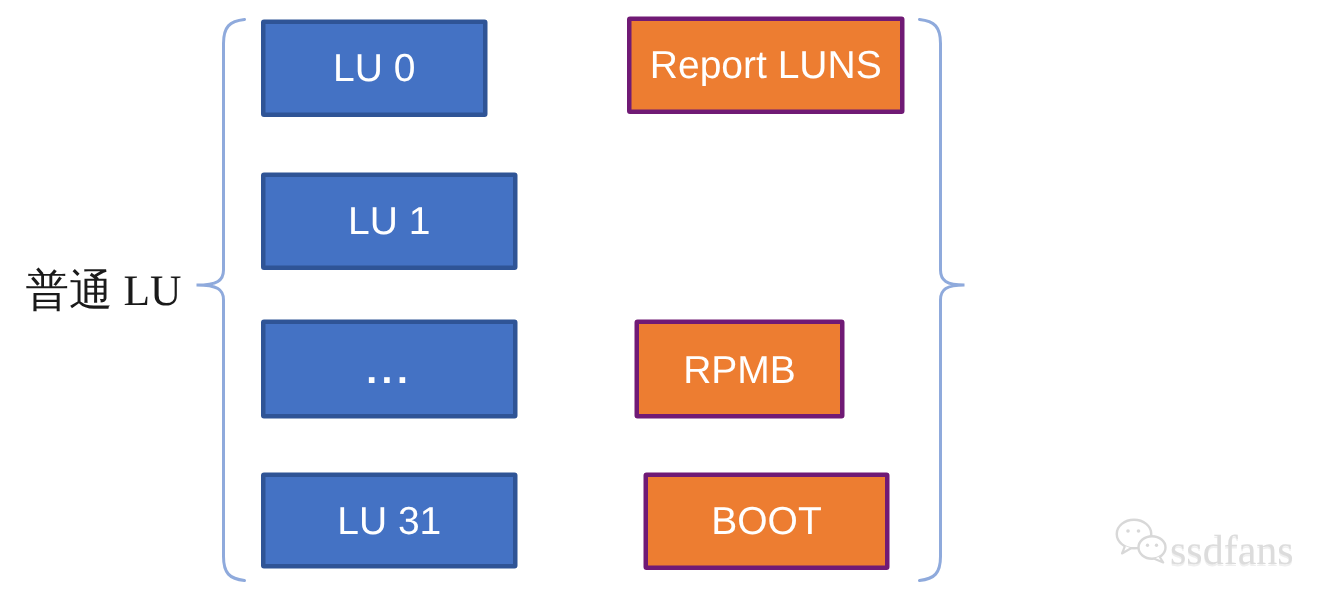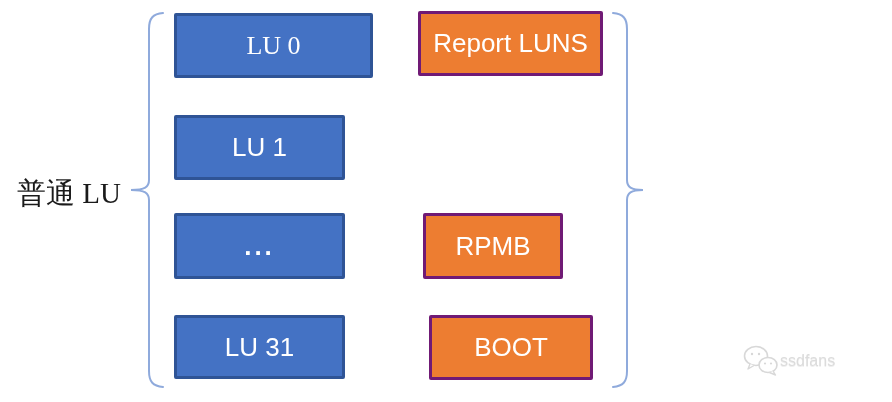--- a/index.html
+++ b/index.html
@@ -17,21 +17,21 @@
     align-items: center;
     justify-content: center;
     font-size: 26px;
     color: #ffffff;
     box-sizing: border-box;
     border-radius: 2px;
   }
   .blue  { background: #4472c4; border: 3px solid #2f5496; }
   .orange{ background: #ed7d31; border: 3px solid #701a75; }
 
-  .b0 { left: 174px; top: 13px;  width: 199px; height: 65px; font-family: Liberation Serif, serif; }
+  .b0 { left: 174px; top: 13px;  width: 151px; height: 65px; }
   .b1 { left: 174px; top: 115px; width: 171px; height: 65px; }
   .b2 { left: 174px; top: 213px; width: 171px; height: 66px; }
   .b3 { left: 174px; top: 315px; width: 171px; height: 64px; }
 
   .o0 { left: 418px; top: 11px;  width: 185px; height: 65px; }
   .o1 { left: 421px; top: 113px; width: 176px; height: 65px; }
   .o2 { left: 423px; top: 213px; width: 140px; height: 66px; }
   .o3 { left: 429px; top: 315px; width: 164px; height: 65px; }
 
   .b2 { letter-spacing: 3px; font-weight: bold; }
@@ -44,24 +44,25 @@
     font-family: "Liberation Serif", "DejaVu Serif", serif;
   }
   .left-label  { left: 8px;  top: 174px; width: 122px; text-align: center; }
   .right-label { left: 662px; top: 174px; text-align: left; }
 
   .braces { position: absolute; left: 0; top: 0; pointer-events: none; }
 
   .wm-brand {
     position: absolute;
     left: 780px; top: 352px;
-    font-size: 16px;
+    font-size: 28px;
     color: #dcdcdc;
     text-shadow: 0 1px 0 #efefef;
     white-space: nowrap;
+    font-family: Liberation Serif, serif;
   }
   .wm-url {
     position: absolute;
     left: 666px; top: 367px;
     font-size: 28px;
     color: #f8a7a7;
     white-space: nowrap;
   }
   .wm-icon { position: absolute; left: 742px; top: 344px; }
 </style>

